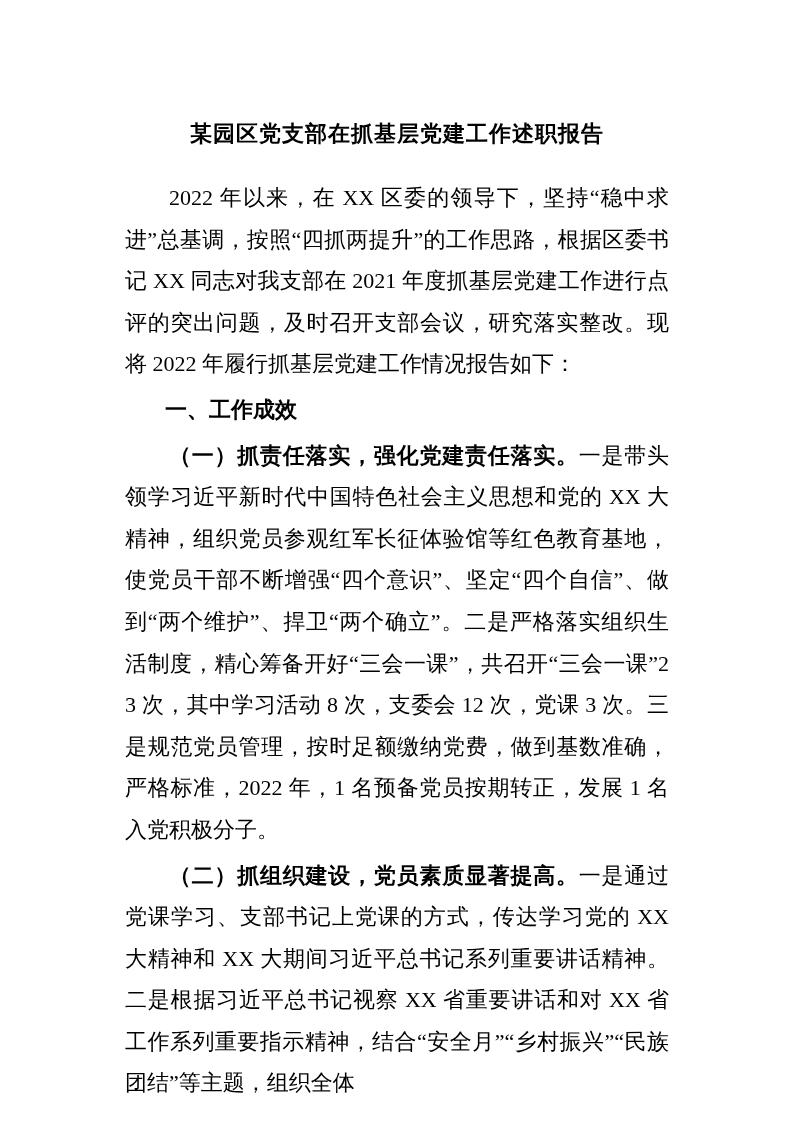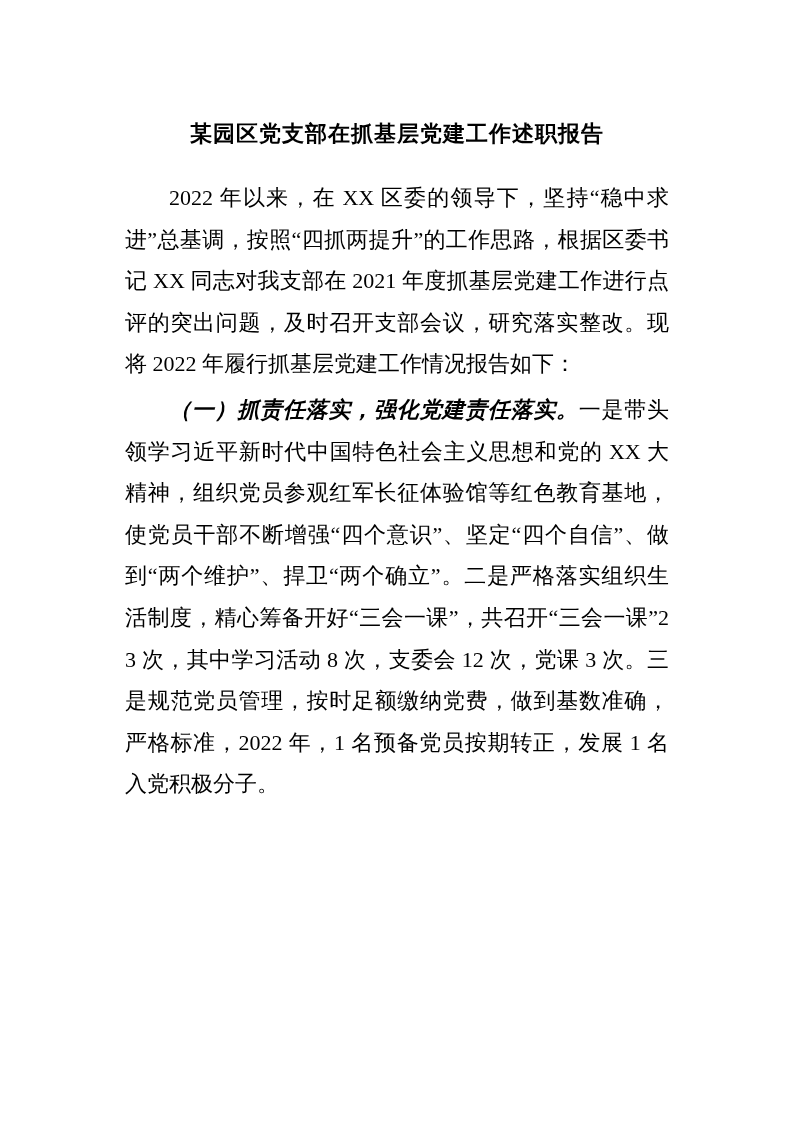--- a/index.html
+++ b/index.html
@@ -41,29 +41,30 @@
   }
   .section-heading {
     font-size: 22px;
     font-weight: bold;
     line-height: 41.6px;
     text-indent: 2em;
     margin: 0;
   }
   .lead-bold {
     font-weight: bold;
-    font-style: italic;
   }
 </style>
 </head>
 <body>
 
 <div class="page">
 
   <h1 class="doc-title">某园区党支部在抓基层党建工作述职报告</h1>
 
   <p class="para">2022 年以来，在 XX 区委的领导下，坚持“稳中求进”总基调，按照“四抓两提升”的工作思路，根据区委书记 XX 同志对我支部在 2021 年度抓基层党建工作进行点评的突出问题，及时召开支部会议，研究落实整改。现将 2022 年履行抓基层党建工作情况报告如下：</p>
 
+  <h2 class="section-heading">一、工作成效</h2>
 
   <p class="para"><span class="lead-bold">（一）抓责任落实，强化党建责任落实。</span><span>一是带头领学习近平新时代中国特色社会主义思想和党的 XX 大精神，组织党员参观红军长征体验馆等红色教育基地，使党员干部不断增强“四个意识”、坚定“四个自信”、做到“两个维护”、捍卫“两个确立”。二是严格落实组织生活制度，精心筹备开好“三会一课”，共召开“三会一课”23 次，其中学习活动 8 次，支委会 12 次，党课 3 次。三是规范党员管理，按时足额缴纳党费，做到基数准确，严格标准，2022 年，1 名预备党员按期转正，发展 1 名入党积极分子。</span></p>
 
+  <p class="para"><span class="lead-bold">（二）抓组织建设，党员素质显著提高。</span><span>一是通过党课学习、支部书记上党课的方式，传达学习党的 XX 大精神和 XX 大期间习近平总书记系列重要讲话精神。二是根据习近平总书记视察 XX 省重要讲话和对 XX 省工作系列重要指示精神，结合“安全月”“乡村振兴”“民族团结”等主题，组织全体</span></p>
 
 </div>
 
 </body></html>

